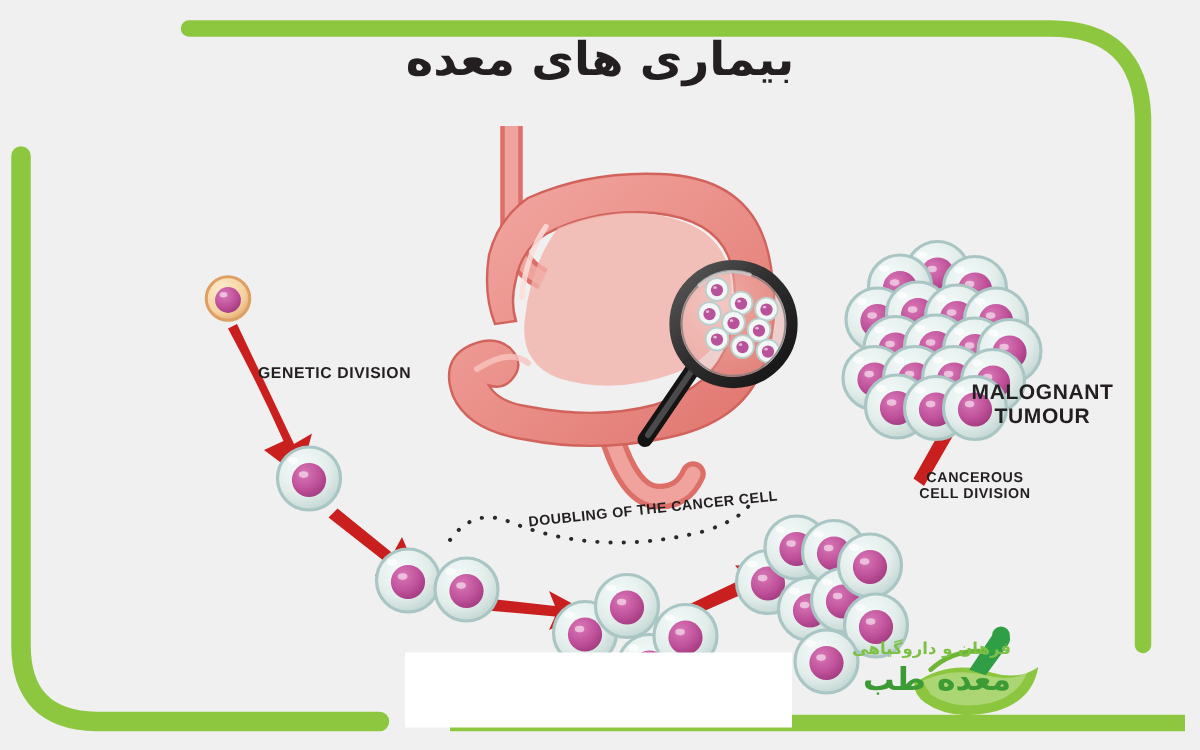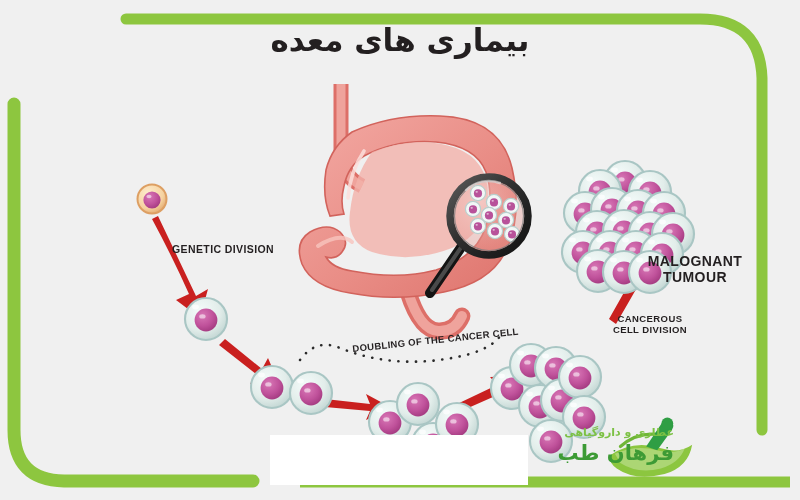--- a/index.html
+++ b/index.html
@@ -254,18 +254,18 @@
   <div class="lbl" id="cancerous-label">CANCEROUS
 CELL DIVISION</div>
 
   <div class="lbl" id="malognant-label">MALOGNANT
 TUMOUR</div>
 
   <div id="whitebox"></div>
 
   <div id="logo">
     <div id="logo-text">
-      <div id="logo-line1">عطاری و داروگیاهی</div>
-      <div id="logo-line2">فرهان طب</div>
+      <div id="logo-line1">فرهان و داروگیاهی</div>
+      <div id="logo-line2">معده طب</div>
     </div>
   </div>
 
 </div>
 
 </body></html>

